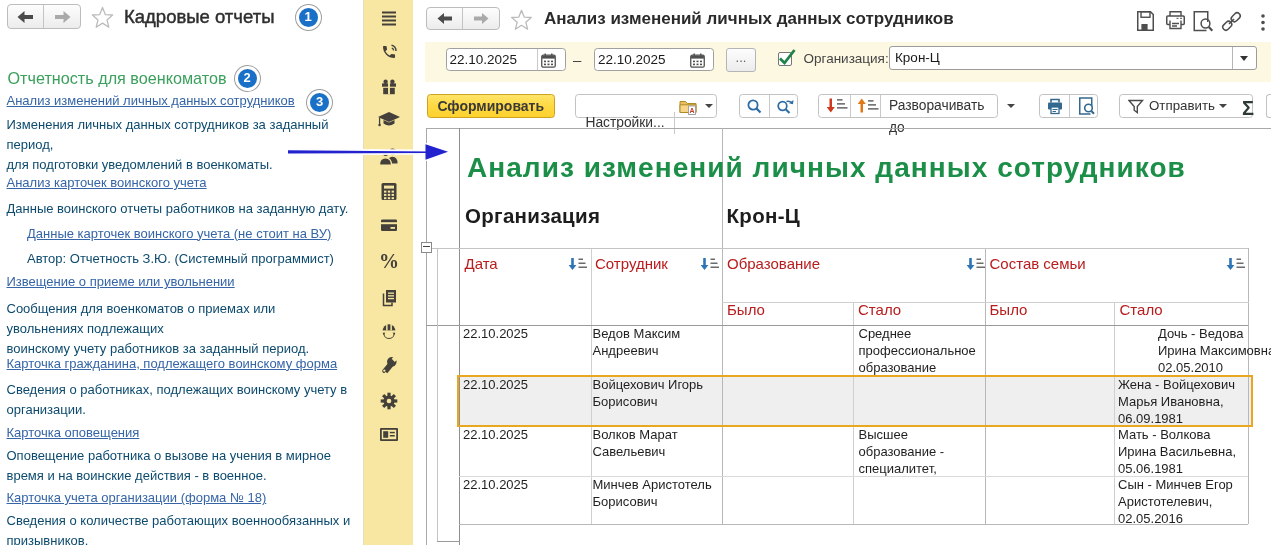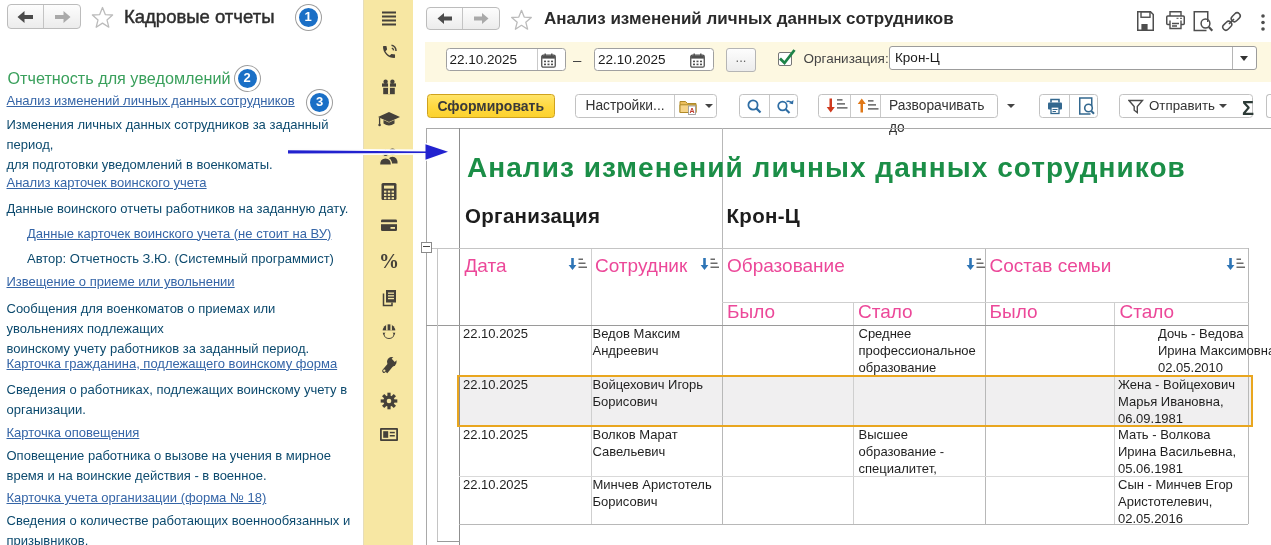--- a/index.html
+++ b/index.html
@@ -7,21 +7,21 @@
 .lnk{color:#3565a7;text-decoration:underline;font-size:13px;white-space:nowrap}
 .desc{color:#0c4a6e;font-size:13px;line-height:20px;white-space:nowrap}
 .badge{position:absolute;width:25px;height:25px;border-radius:50%;background:#1a6fc6;
   border:3px solid #fff;box-shadow:0 0 0 1px #9d9d9d;color:#fff;font-size:13px;
   font-weight:bold;text-align:center;line-height:18.5px}
 .btngrp{position:absolute;border:1px solid #bcbcbc;border-radius:4px;
   background:linear-gradient(#fdfdfd,#ececec);display:flex}
 .navbtn{width:36px;text-align:center;position:relative}
 .vl{position:absolute;background:#c9c9c9}
 .hl{position:absolute;background:#c9c9c9}
-.hdtxt{position:absolute;font-size:19px;color:#ec4899;white-space:nowrap}
+.hdtxt{position:absolute;font-size:15px;color:#b91c1c;white-space:nowrap}
 .cell{position:absolute;font-size:13px;color:#1f1f1f;line-height:17.2px;white-space:nowrap}
 .tbtn{position:absolute;border:1px solid #c2c2c2;border-radius:3.5px;background:#fff;
   height:24px;font-size:13.8px;color:#333}
 </style></head><body>
 
 <div class="btngrp" style="left:7px;top:4px;width:74px;height:25px">
   <div class="navbtn" style="border-right:1px solid #c4c4c4">
     <svg width="17" height="12" style="margin-top:6px">
         <path d="M7.5 0 L7.5 4 L16 4 L16 8 L7.5 8 L7.5 12 L0.5 6 Z" fill="#4b4b4b"></path>
       </svg>
@@ -31,21 +31,21 @@
         <path d="M9.5 0 L9.5 4 L1 4 L1 8 L9.5 8 L9.5 12 L16.5 6 Z" fill="#a9a9a9"></path>
       </svg>
   </div>
 </div>
 <svg class="a" style="left:90.5px;top:6px" width="23" height="22">
     <path d="M11.5 1.5 L14.3 8.6 L21.6 9 L16 13.9 L17.8 21.2 L11.5 17.1 L5.2 21.2 L7 13.9 L1.4 9 L8.7 8.6 Z" fill="#fff" stroke="#bbb" stroke-width="1.3" stroke-linejoin="round"></path>
   </svg>
 <div class="a" style="left:124px;top:6px;font-size:18.5px;color:#2e2e2e;-webkit-text-stroke:0.45px #2e2e2e">Кадровые отчеты</div>
 <div class="badge" style="left:295.5px;top:4.5px">1</div>
 
-<div class="a" style="left:7.5px;top:68.5px;font-size:16.2px;color:#3aa05c">Отчетность для уведомлений</div>
+<div class="a" style="left:7.5px;top:68.5px;font-size:16.2px;color:#3aa05c">Отчетность для военкоматов</div>
 <div class="badge" style="left:234.5px;top:65.5px">2</div>
 
 <a class="lnk a" style="left:6.5px;top:93px">Анализ изменений личных данных сотрудников</a>
 <div class="badge" style="left:307px;top:90px">3</div>
 
 <div class="desc a" style="left:6.5px;top:115px">Изменения личных данных сотрудников за заданный<br>период,<br>для подготовки уведомлений в военкоматы.</div>
 
 <a class="lnk a" style="left:6.5px;top:175px">Анализ карточек воинского учета</a>
 <div class="desc a" style="left:6.5px;top:198.5px">Данные воинского отчеты работников на заданную дату.</div>
 
@@ -257,21 +257,21 @@
     <path d="M4 13.5 L8.5 18 L18.5 5" stroke="#1d8348" stroke-width="2.8"></path>
   </svg>
 <div class="a" style="left:803.5px;top:51.2px;font-size:13.5px;color:#454545">Организация:</div>
 <div class="a" style="left:889px;top:46px;width:368px;height:23.5px;background:#fff;border:1px solid #9c9c9c;border-radius:3px;font-size:13.5px;color:#1a1a1a;line-height:21.5px;padding-left:5px">Крон-Ц</div>
 <div class="a" style="left:1232px;top:47px;width:1px;height:21.5px;background:#b5b5b5"></div>
 <div class="a" style="left:1239.5px;top:55.5px;width:0;height:0;border:4.5px solid transparent;border-top:5px solid #333"></div>
 
 <div class="a" style="left:427px;top:93.5px;width:127.5px;height:24px;background:linear-gradient(#ffe469,#ffd83f 55%,#fcd22e);border:1px solid #cfa21d;border-radius:3.5px;font-size:14px;font-weight:bold;color:#3a3a3a;text-align:center;line-height:22px">Сформировать</div>
 
 <div class="tbtn" style="left:575px;top:93.5px;width:141.5px">
-  <div class="a" style="left:0;top:0;width:99px;height:22px;text-align:center;line-height:22px;border-right:1px solid #c9c9c9">Настройки...</div>
+  <div class="a" style="left:0;top:17px;width:99px;height:22px;text-align:center;line-height:22px;border-right:1px solid #c9c9c9">Настройки...</div>
   <svg class="a" style="left:103px;top:3px" width="20" height="17">
     <path d="M1 3.5 L6.5 3.5 L8.5 5.5 L17 5.5 L17 14.5 L1 14.5 Z" fill="#edbf5c" stroke="#b08a28" stroke-width="1"></path>
     <path d="M1 6.8 L17 6.8 L17 14.5 L1 14.5 Z" fill="#f6d488" stroke="#b08a28" stroke-width="1"></path>
     <rect x="9.5" y="8" width="7" height="8.5" fill="#fff" stroke="#9a9a9a" stroke-width="0.9"></rect>
     <text x="13" y="15" font-size="7" font-weight="bold" fill="#c0392b" text-anchor="middle">A</text>
   </svg>
   <div class="a" style="left:129px;top:9px;width:0;height:0;border:4px solid transparent;border-top:4.5px solid #444"></div>
 </div>
 
 <div class="tbtn" style="left:738.5px;top:93.5px;width:59px">

